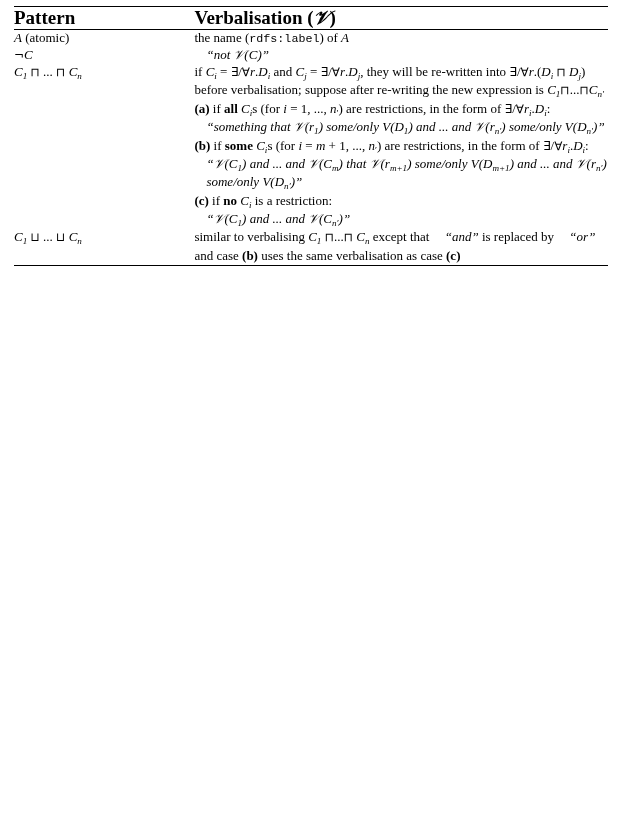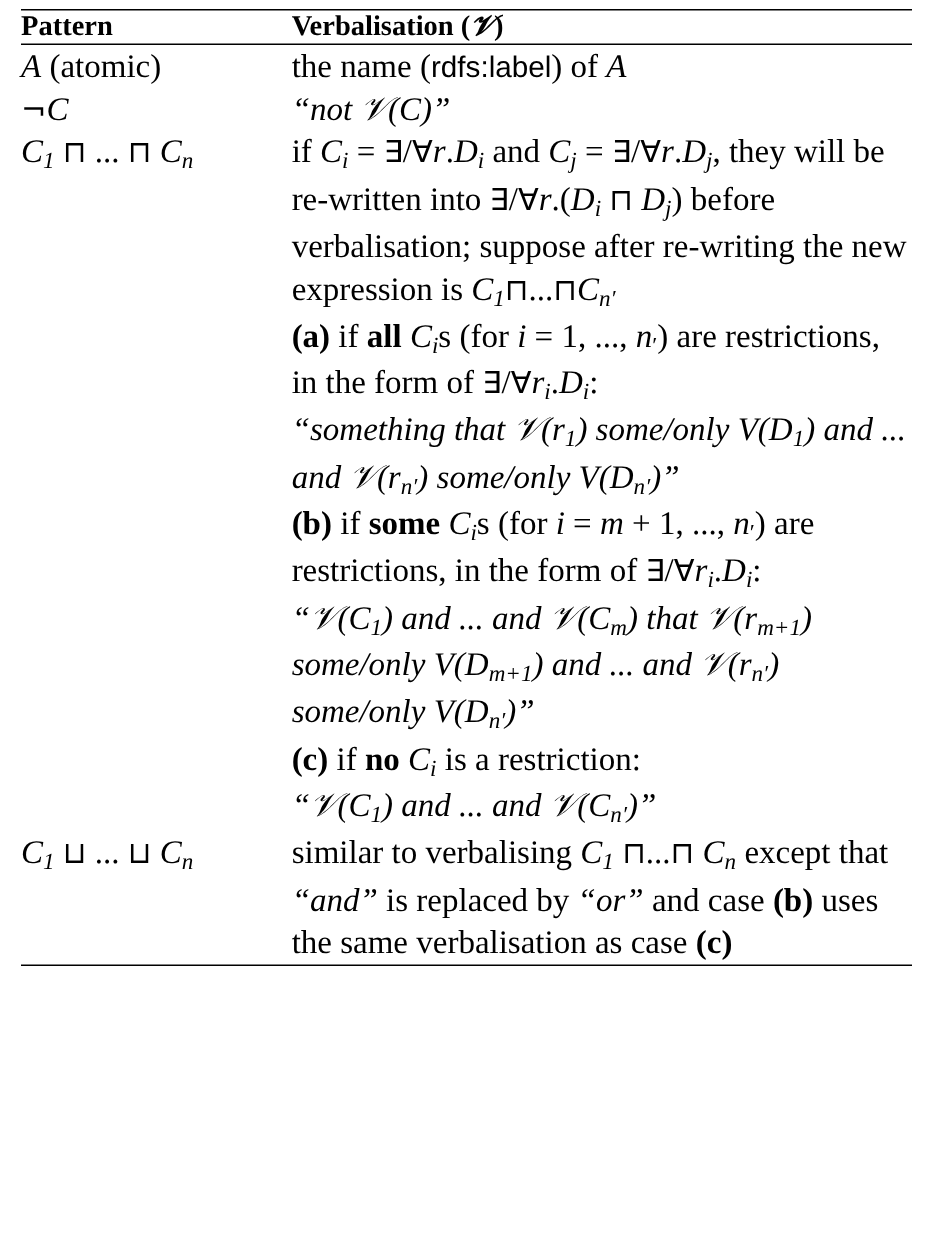--- a/index.html
+++ b/index.html
@@ -42,38 +42,38 @@
     font-weight: bold;
     font-size: 19px;
     padding-top: 9px;
     padding-bottom: 9px;
   }
   .col-pattern { width: 178px; padding-right: 8px; }
   .col-verb { width: 408px; }
   .cellpad {
     padding-top: 9px;
     padding-bottom: 1px;
-    font-size: 22px;
+    font-size: 13px;
     line-height: 1.30;
   }
   .cellpad-last { padding-bottom: 10px; }
   .mathit { font-family: "Liberation Serif", serif; font-style: italic; }
   .mathcal { font-family: "Liberation Serif", serif; font-style: italic; }
   .sub {
     font-size: 0.7em;
     vertical-align: -0.28em;
     font-style: italic;
   }
   .subup { font-size: 0.7em; vertical-align: -0.28em; }
   .tt {
-    font-family: Liberation Sans, sans-serif;
+    font-family: Liberation Mono, monospace;
     font-size: 0.90em;
     margin-top: 19px;
   }
-  .it { font-style: italic; }
+  .it { font-style: italic; margin-left: 12px; }
   .bf { font-weight: bold; }
   .link { color: #1a38d8; }
   .op { font-family: "DejaVu Sans", sans-serif; font-size: 0.92em; }
   .blockline { display: block; }
 </style>
 </head>
 <body>
 
 <div class="table-wrap">
   <table class="pattern-table">

